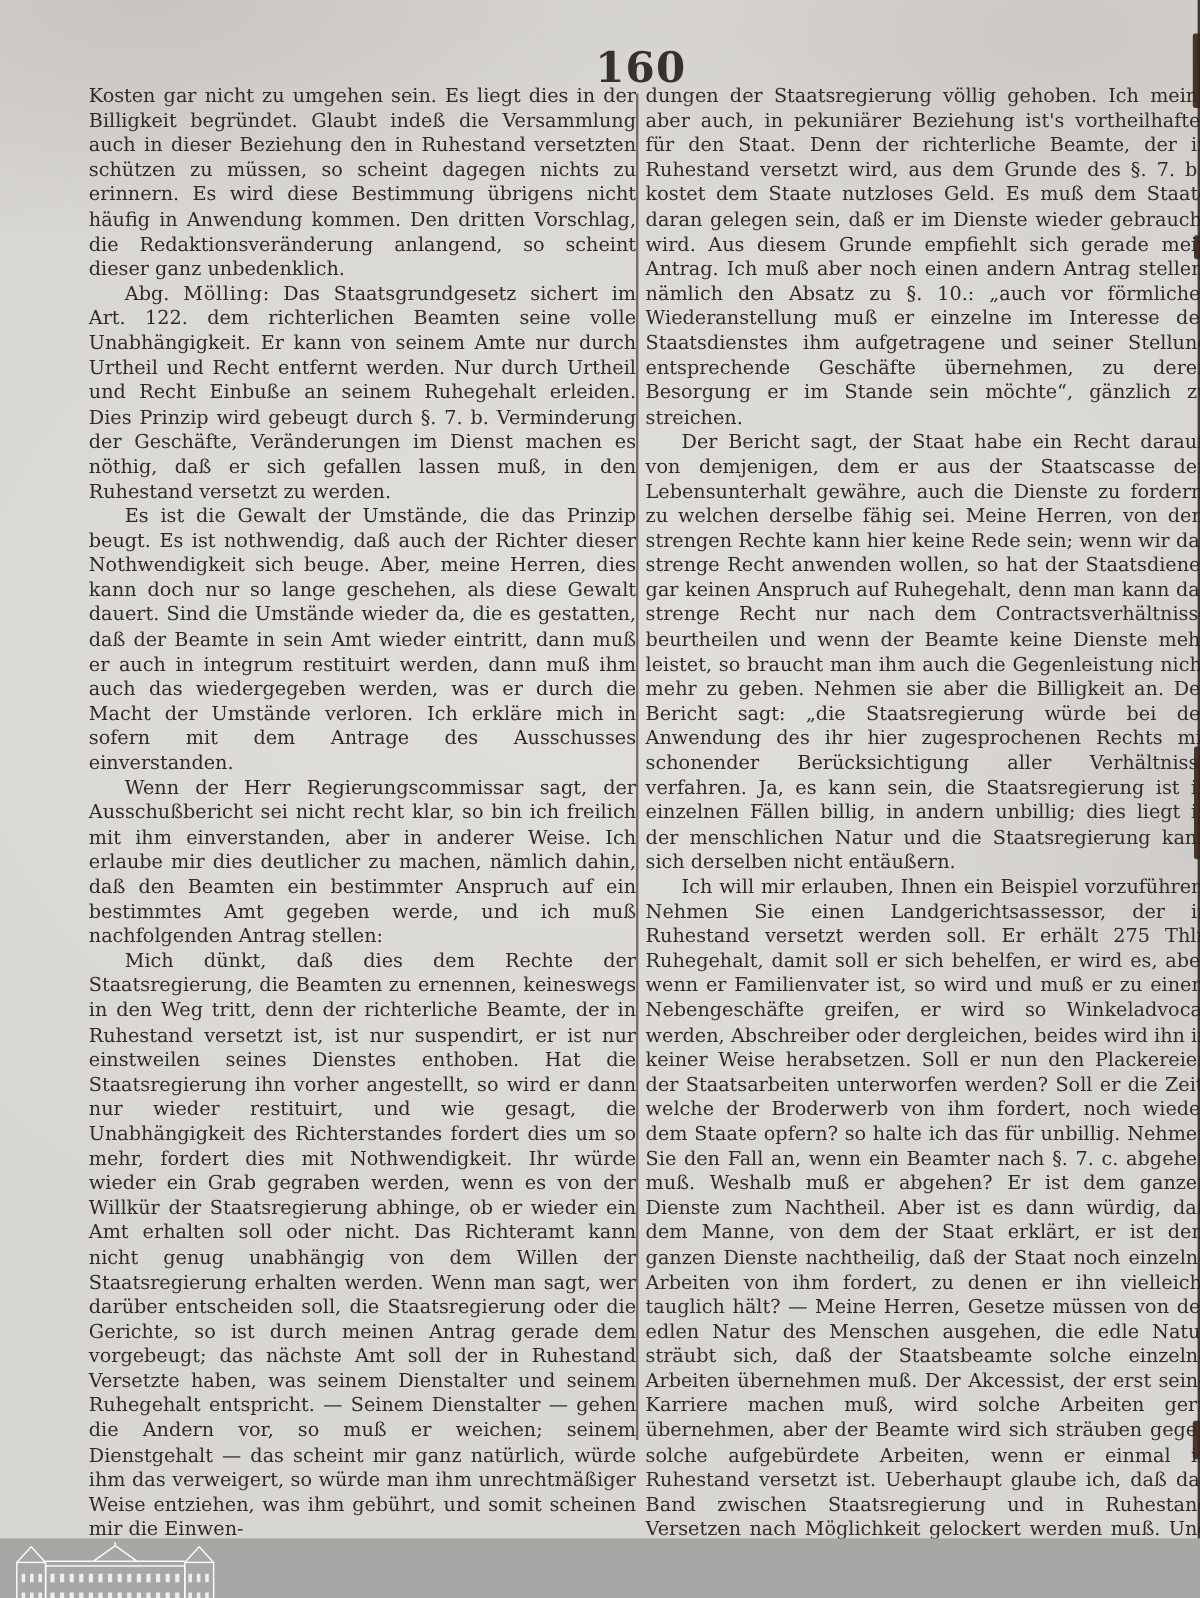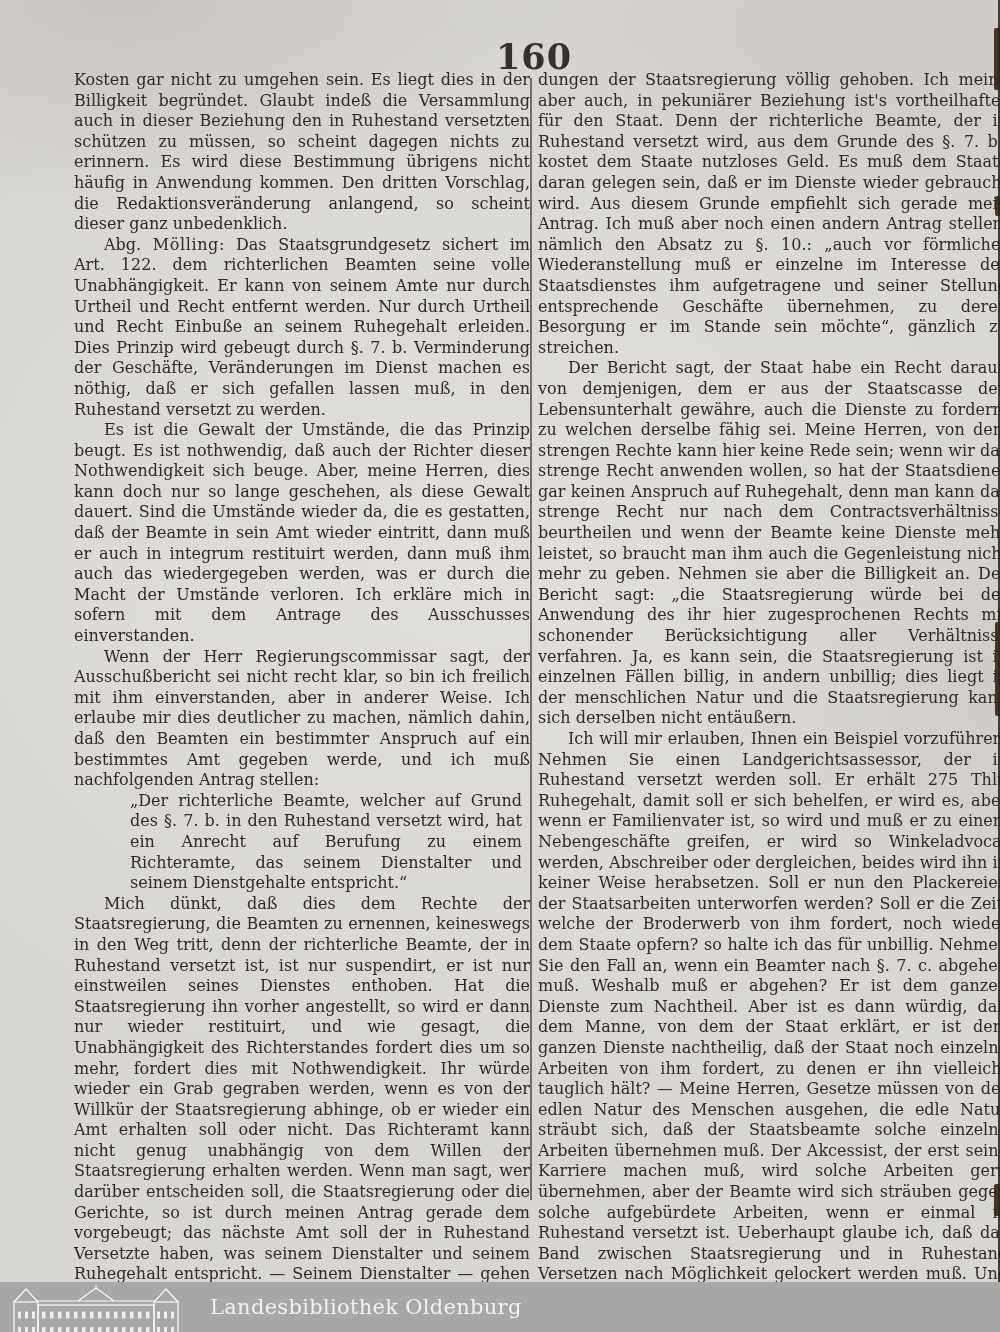--- a/index.html
+++ b/index.html
@@ -54,21 +54,20 @@
 
 <div class="page-number">160</div>
 
 <div class="divider"></div>
 
 <div class="column col-left">
     <p class="para continuation">Kosten gar nicht zu umgehen sein. Es liegt dies in der Billigkeit begründet. Glaubt indeß die Versammlung auch in dieser Beziehung den in Ruhestand versetzten schützen zu müssen, so scheint dagegen nichts zu erinnern. Es wird diese Bestimmung übrigens nicht häufig in Anwendung kommen. Den dritten Vorschlag, die Redaktionsveränderung anlangend, so scheint dieser ganz unbedenklich.</p>
     <p class="para speaker"><span>Abg. </span><span class="speaker-name">Mölling</span><span>: Das Staatsgrundgesetz sichert im Art. 122. dem richterlichen Beamten seine volle Unabhängigkeit. Er kann von seinem Amte nur durch Urtheil und Recht entfernt werden. Nur durch Urtheil und Recht Einbuße an seinem Ruhegehalt erleiden. Dies Prinzip wird gebeugt durch §. 7. b. Verminderung der Geschäfte, Veränderungen im Dienst machen es nöthig, daß er sich gefallen lassen muß, in den Ruhestand versetzt zu werden.</span></p>
     <p class="para indent">Es ist die Gewalt der Umstände, die das Prinzip beugt. Es ist nothwendig, daß auch der Richter dieser Nothwendigkeit sich beuge. Aber, meine Herren, dies kann doch nur so lange geschehen, als diese Gewalt dauert. Sind die Umstände wieder da, die es gestatten, daß der Beamte in sein Amt wieder eintritt, dann muß er auch in integrum restituirt werden, dann muß ihm auch das wiedergegeben werden, was er durch die Macht der Umstände verloren. Ich erkläre mich in sofern mit dem Antrage des Ausschusses einverstanden.</p>
     <p class="para indent">Wenn der Herr Regierungscommissar sagt, der Ausschußbericht sei nicht recht klar, so bin ich freilich mit ihm einverstanden, aber in anderer Weise. Ich erlaube mir dies deutlicher zu machen, nämlich dahin, daß den Beamten ein bestimmter Anspruch auf ein bestimmtes Amt gegeben werde, und ich muß nachfolgenden Antrag stellen:</p>
-    <p class="para quote">„Der richterliche Beamte, welcher auf Grund des §. 7. b. in den Ruhestand versetzt wird, hat ein Anrecht auf Berufung zu einem Richteramte, das seinem Dienstalter und seinem Dienstgehalte entspricht.“</p>
     <p class="para indent">Mich dünkt, daß dies dem Rechte der Staatsregierung, die Beamten zu ernennen, keineswegs in den Weg tritt, denn der richterliche Beamte, der in Ruhestand versetzt ist, ist nur suspendirt, er ist nur einstweilen seines Dienstes enthoben. Hat die Staatsregierung ihn vorher angestellt, so wird er dann nur wieder restituirt, und wie gesagt, die Unabhängigkeit des Richterstandes fordert dies um so mehr, fordert dies mit Nothwendigkeit. Ihr würde wieder ein Grab gegraben werden, wenn es von der Willkür der Staatsregierung abhinge, ob er wieder ein Amt erhalten soll oder nicht. Das Richteramt kann nicht genug unabhängig von dem Willen der Staatsregierung erhalten werden. Wenn man sagt, wer darüber entscheiden soll, die Staatsregierung oder die Gerichte, so ist durch meinen Antrag gerade dem vorgebeugt; das nächste Amt soll der in Ruhestand Versetzte haben, was seinem Dienstalter und seinem Ruhegehalt entspricht. — Seinem Dienstalter — gehen die Andern vor, so muß er weichen; seinem Dienstgehalt — das scheint mir ganz natürlich, würde ihm das verweigert, so würde man ihm unrechtmäßiger Weise entziehen, was ihm gebührt, und somit scheinen mir die Einwen-</p>
   </div>
 <div class="column col-right">
     <p class="para continuation">dungen der Staatsregierung völlig gehoben. Ich meine aber auch, in pekuniärer Beziehung ist's vortheilhafter für den Staat. Denn der richterliche Beamte, der in Ruhestand versetzt wird, aus dem Grunde des §. 7. b., kostet dem Staate nutzloses Geld. Es muß dem Staate daran gelegen sein, daß er im Dienste wieder gebraucht wird. Aus diesem Grunde empfiehlt sich gerade mein Antrag. Ich muß aber noch einen andern Antrag stellen, nämlich den Absatz zu §. 10.: „auch vor förmlicher Wiederanstellung muß er einzelne im Interesse des Staatsdienstes ihm aufgetragene und seiner Stellung entsprechende Geschäfte übernehmen, zu deren Besorgung er im Stande sein möchte“, gänzlich zu streichen.</p>
     <p class="para indent">Der Bericht sagt, der Staat habe ein Recht darauf, von demjenigen, dem er aus der Staatscasse den Lebensunterhalt gewähre, auch die Dienste zu fordern, zu welchen derselbe fähig sei. Meine Herren, von dem strengen Rechte kann hier keine Rede sein; wenn wir das strenge Recht anwenden wollen, so hat der Staatsdiener gar keinen Anspruch auf Ruhegehalt, denn man kann das strenge Recht nur nach dem Contractsverhältnisse beurtheilen und wenn der Beamte keine Dienste mehr leistet, so braucht man ihm auch die Gegenleistung nicht mehr zu geben. Nehmen sie aber die Billigkeit an. Der Bericht sagt: „die Staatsregierung würde bei der Anwendung des ihr hier zugesprochenen Rechts mit schonender Berücksichtigung aller Verhältnisse verfahren. Ja, es kann sein, die Staatsregierung ist in einzelnen Fällen billig, in andern unbillig; dies liegt in der menschlichen Natur und die Staatsregierung kann sich derselben nicht entäußern.</p>
     <p class="para indent">Ich will mir erlauben, Ihnen ein Beispiel vorzuführen. Nehmen Sie einen Landgerichtsassessor, der in Ruhestand versetzt werden soll. Er erhält 275 Thlr. Ruhegehalt, damit soll er sich behelfen, er wird es, aber wenn er Familienvater ist, so wird und muß er zu einem Nebengeschäfte greifen, er wird so Winkeladvocat werden, Abschreiber oder dergleichen, beides wird ihn in keiner Weise herabsetzen. Soll er nun den Plackereien der Staatsarbeiten unterworfen werden? Soll er die Zeit, welche der Broderwerb von ihm fordert, noch wieder dem Staate opfern? so halte ich das für unbillig. Nehmen Sie den Fall an, wenn ein Beamter nach §. 7. c. abgehen muß. Weshalb muß er abgehen? Er ist dem ganzen Dienste zum Nachtheil. Aber ist es dann würdig, daß dem Manne, von dem der Staat erklärt, er ist dem ganzen Dienste nachtheilig, daß der Staat noch einzelne Arbeiten von ihm fordert, zu denen er ihn vielleicht tauglich hält? — Meine Herren, Gesetze müssen von der edlen Natur des Menschen ausgehen, die edle Natur sträubt sich, daß der Staatsbeamte solche einzelne Arbeiten übernehmen muß. Der Akcessist, der erst seine Karriere machen muß, wird solche Arbeiten gern übernehmen, aber der Beamte wird sich sträuben gegen solche aufgebürdete Arbeiten, wenn er einmal in Ruhestand versetzt ist. Ueberhaupt glaube ich, daß das Band zwischen Staatsregierung und in Ruhestand Versetzen nach Möglichkeit gelockert werden muß. Und wenn er einmal die Vortheile der Anstellung entbehrt, so sollte man ihm nicht so kleinliche La-</p>
   </div>
 
 <div class="edge-line"></div>
 <div class="edge-blot b1"></div>
@@ -93,14 +92,13 @@
       <line x1="30" y1="16" x2="146" y2="16"></line>
 
       <line x1="34" y1="30" x2="143" y2="30" stroke-width="7" stroke-dasharray="3.5,4.5" opacity="0.85"></line>
       <line x1="34" y1="46" x2="143" y2="46" stroke-width="8" stroke-dasharray="3.5,4.5" opacity="0.85"></line>
       <line x1="10" y1="30" x2="27" y2="30" stroke-width="7" stroke-dasharray="3,4" opacity="0.85"></line>
       <line x1="149" y1="30" x2="166" y2="30" stroke-width="7" stroke-dasharray="3,4" opacity="0.85"></line>
       <line x1="10" y1="46" x2="27" y2="46" stroke-width="8" stroke-dasharray="3,4" opacity="0.85"></line>
       <line x1="149" y1="46" x2="166" y2="46" stroke-width="8" stroke-dasharray="3,4" opacity="0.85"></line>
     </svg>
   </span>
-  <span class="library-name">Landesbibliothek Oldenburg</span>
 </div>
 
 </body></html>

